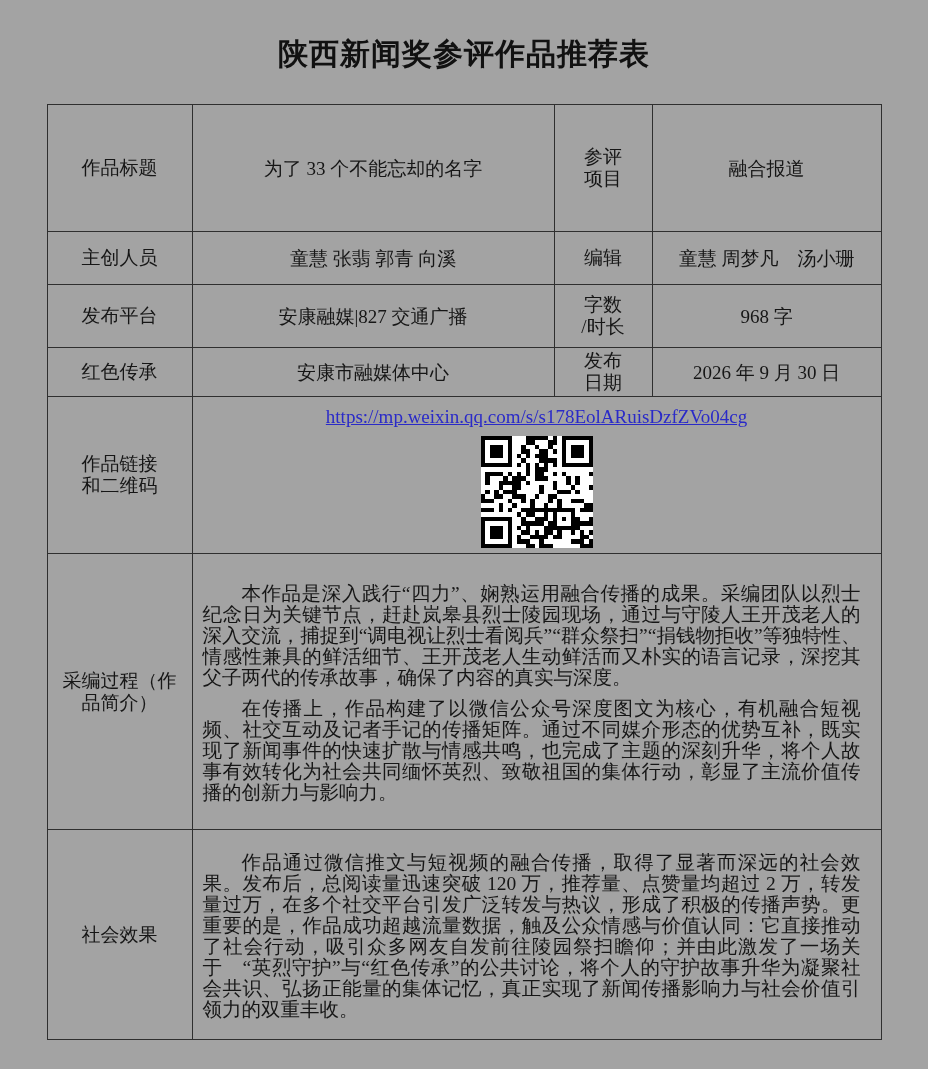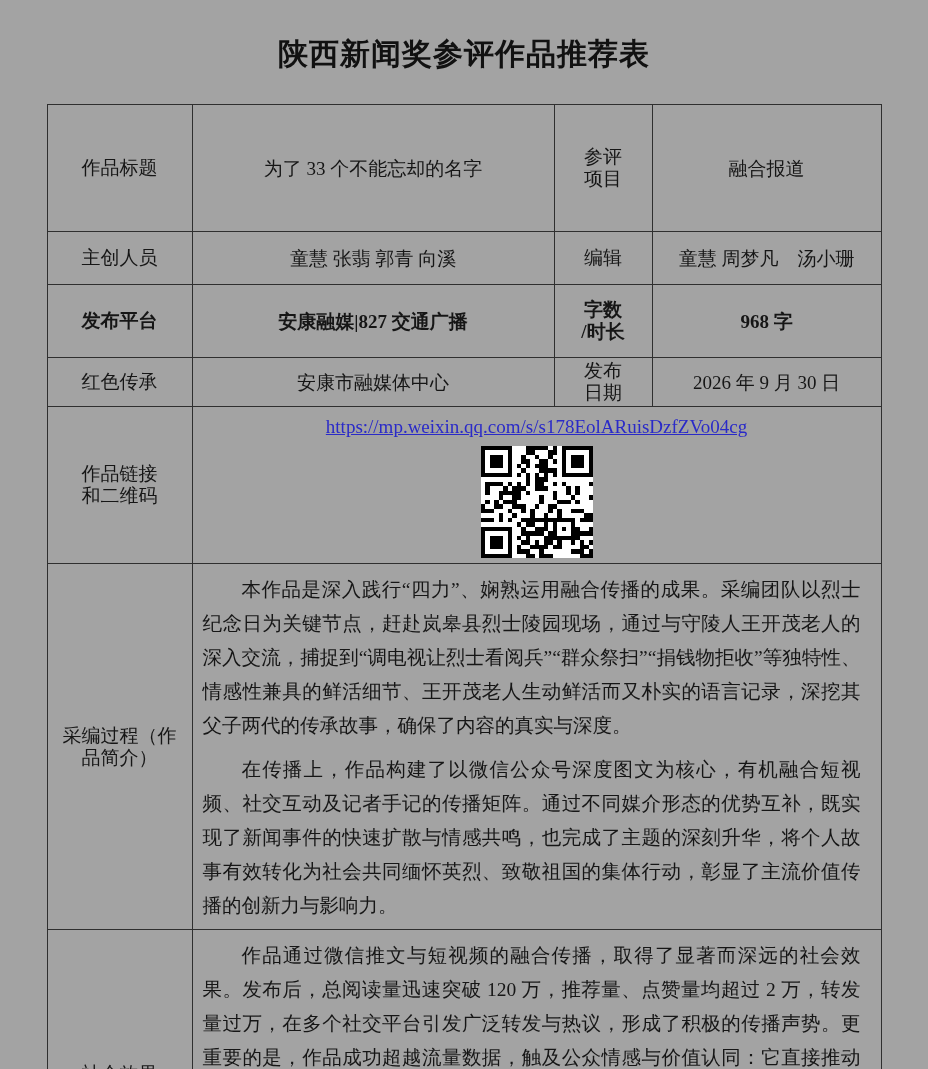--- a/index.html
+++ b/index.html
@@ -44,21 +44,21 @@
     padding: 2px;
   }
   .val {
     text-align: center;
     font-size: 19px;
     line-height: 23px;
     padding: 2px 20px;
   }
   tr.r1 { height: 127px; }
   tr.r2 { height: 53px; }
-  tr.r3 { height: 73px; font-weight: bold; }
+  tr.r3 { height: 63px; }
   tr.r4 { height: 45px; }
   tr.r5 { height: 157px; }
   tr.r6 { height: 276px; }
   tr.r7 { height: 210px; }
   .link-cell {
     vertical-align: top;
     padding: 2px 0 0 0;
     margin-top: 7px;
   }
   .link-wrap {
@@ -80,21 +80,21 @@
   .qr-box svg { display: block; width: 112px; height: 112px; }
   .para-cell {
     vertical-align: top;
     padding: 9px 20px 6px 10px;
   }
   .para-cell p {
     margin: 0;
     text-indent: 2em;
     text-align: justify;
     font-size: 19.5px;
-    line-height: 34px;
+    line-height: 21px;
     color: #161616;
   }
   .para-cell p + p {
     margin-top: 10px;
   }
 </style>
 </head>
 <body>
 
 <div class="page">

